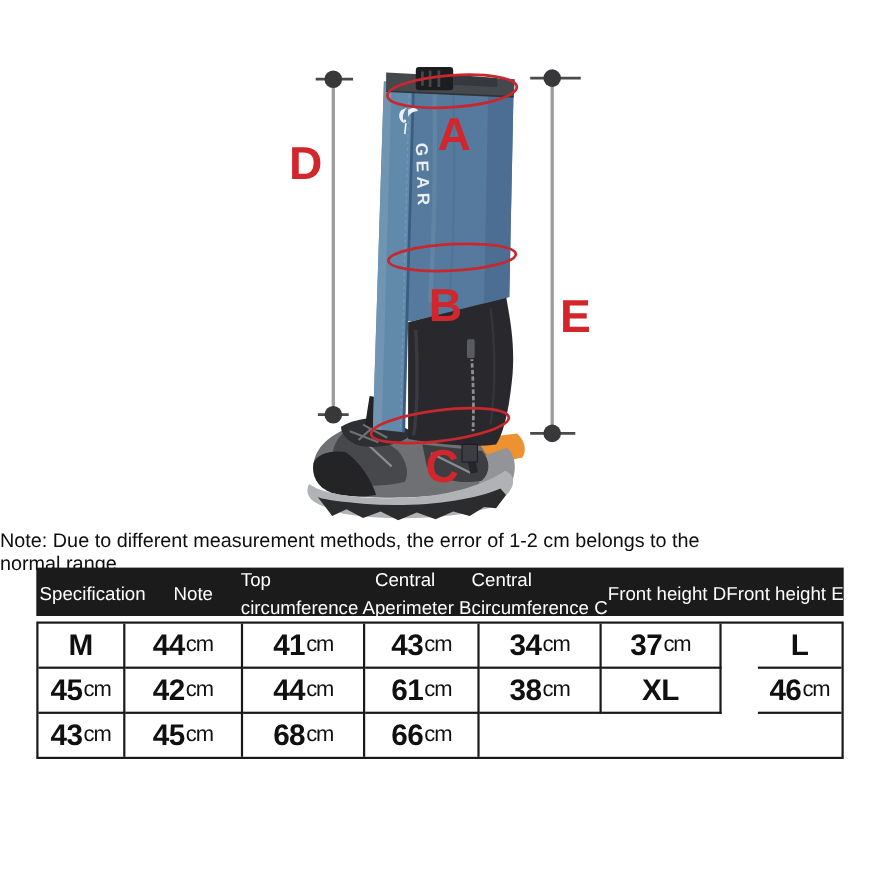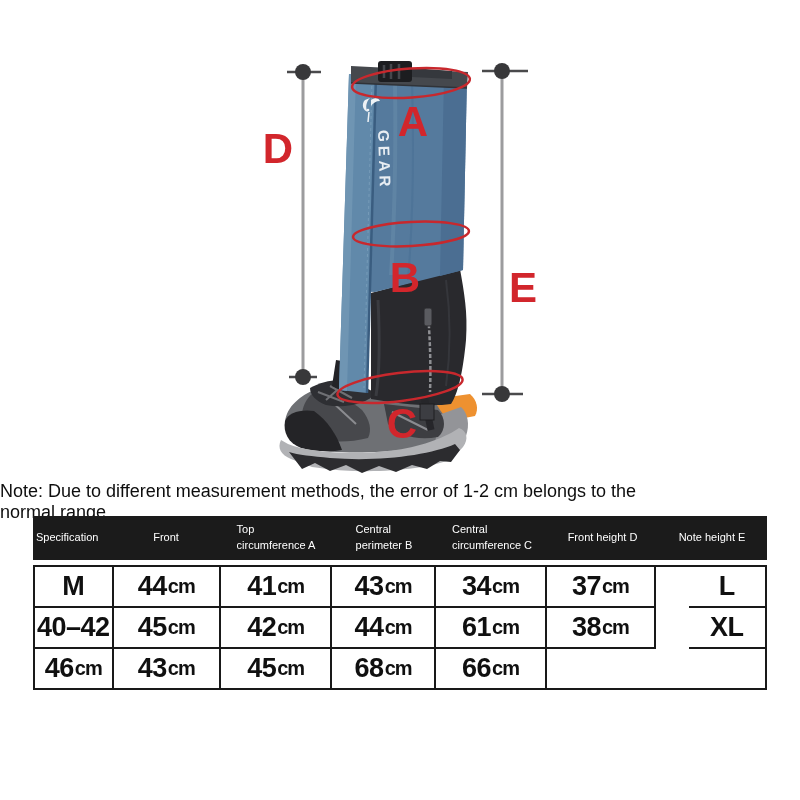--- a/index.html
+++ b/index.html
@@ -3,33 +3,33 @@
 <meta charset="utf-8">
 <style>
   html,body{margin:0;padding:0;background:#fff;}
   .canvas{position:relative;width:800px;height:800px;background:#ffffff;overflow:hidden;
           font-family:"Liberation Sans",sans-serif;}
   .figure-svg{position:absolute;left:0;top:0;}
   .note{position:absolute;top:481px;left:0;width:640px;text-align:left;
         font-size:18px;color:#0e0e0e;letter-spacing:0;}
   .sizechart{position:absolute;left:33px;top:516px;width:734px;}
   .sc-head{display:grid;grid-template-columns:79fr 108fr 112fr 104fr 112fr 109fr 110fr;
-           background:#1b1b1b;height:44px;align-items:center;color:#ffffff;font-size:11px;}
+           background:#1b1b1b;height:44px;align-items:center;color:#ffffff;font-size:17px;}
   .hcell{justify-self:center;text-align:left;}
   .hcell.first{justify-self:start;padding-left:3px;}
   .hcell .hl{display:block;white-space:nowrap;line-height:1.45;}
   .sc-body{margin-top:5px;display:grid;box-sizing:border-box;
            grid-template-columns:79fr 108fr 112fr 104fr 112fr 109fr 110fr;
            border:2.5px solid #191919;background:#fff;}
   .bcell{height:39px;display:flex;align-items:center;justify-content:center;
          font-weight:bold;font-size:27px;color:#101010;letter-spacing:-0.5px;
          border-right:2.5px solid #191919;border-bottom:2.5px solid #191919;}
   .bcell:nth-child(7n){border-right:none;margin-left:33px;}
   .bcell:nth-child(n+15){border-bottom:none;}
-  .unit{font-size:20px;margin-left:1px;letter-spacing:-1px;font-weight:bold;}
+  .unit{font-size:20px;margin-left:1px;letter-spacing:-1px;font-weight:normal;}
   .red-letter{font-weight:800;fill:#d2262c;font-size:42px;font-family:"Liberation Sans",sans-serif;}
   .gear-text{fill:#e9eef3;font-weight:600;font-size:15.5px;letter-spacing:4px;
              font-family:"Liberation Sans",sans-serif;}
 </style>
 </head>
 <body>
 
 <div class="canvas">
 
   <svg class="figure-svg" width="800" height="480" viewBox="0 0 800 480">
@@ -113,41 +113,41 @@
 
   <div class="note">Note: Due to different measurement methods, the error of 1-2 cm belongs to the normal range</div>
 
   <div class="sizechart">
     <div class="sc-head">
       <div class="hcell first">
         <span class="hl">Specification</span>
           <span class="hl"></span>
       </div>
       <div class="hcell">
-        <span class="hl">Front</span>
+        <span class="hl">Note</span>
           <span class="hl"></span>
       </div>
       <div class="hcell">
         <span class="hl">Top</span>
           <span class="hl">circumference A</span>
       </div>
       <div class="hcell">
         <span class="hl">Central</span>
           <span class="hl">perimeter B</span>
       </div>
       <div class="hcell">
         <span class="hl">Central</span>
           <span class="hl">circumference C</span>
       </div>
       <div class="hcell">
         <span class="hl">Front height D</span>
           <span class="hl"></span>
       </div>
       <div class="hcell">
-        <span class="hl">Note height E</span>
+        <span class="hl">Front height E</span>
           <span class="hl"></span>
       </div>
     </div>
 
     <div class="sc-body">
 
       <div class="bcell">M</div>
       <div class="bcell">
           <span>44</span>
           <span class="unit">cm</span>
@@ -163,21 +163,20 @@
       <div class="bcell">
           <span>34</span>
           <span class="unit">cm</span>
         </div>
       <div class="bcell">
           <span>37</span>
           <span class="unit">cm</span>
         </div>
 
       <div class="bcell">L</div>
-      <div class="bcell">40–42</div>
       <div class="bcell">
           <span>45</span>
           <span class="unit">cm</span>
         </div>
       <div class="bcell">
           <span>42</span>
           <span class="unit">cm</span>
         </div>
       <div class="bcell">
           <span>44</span>

